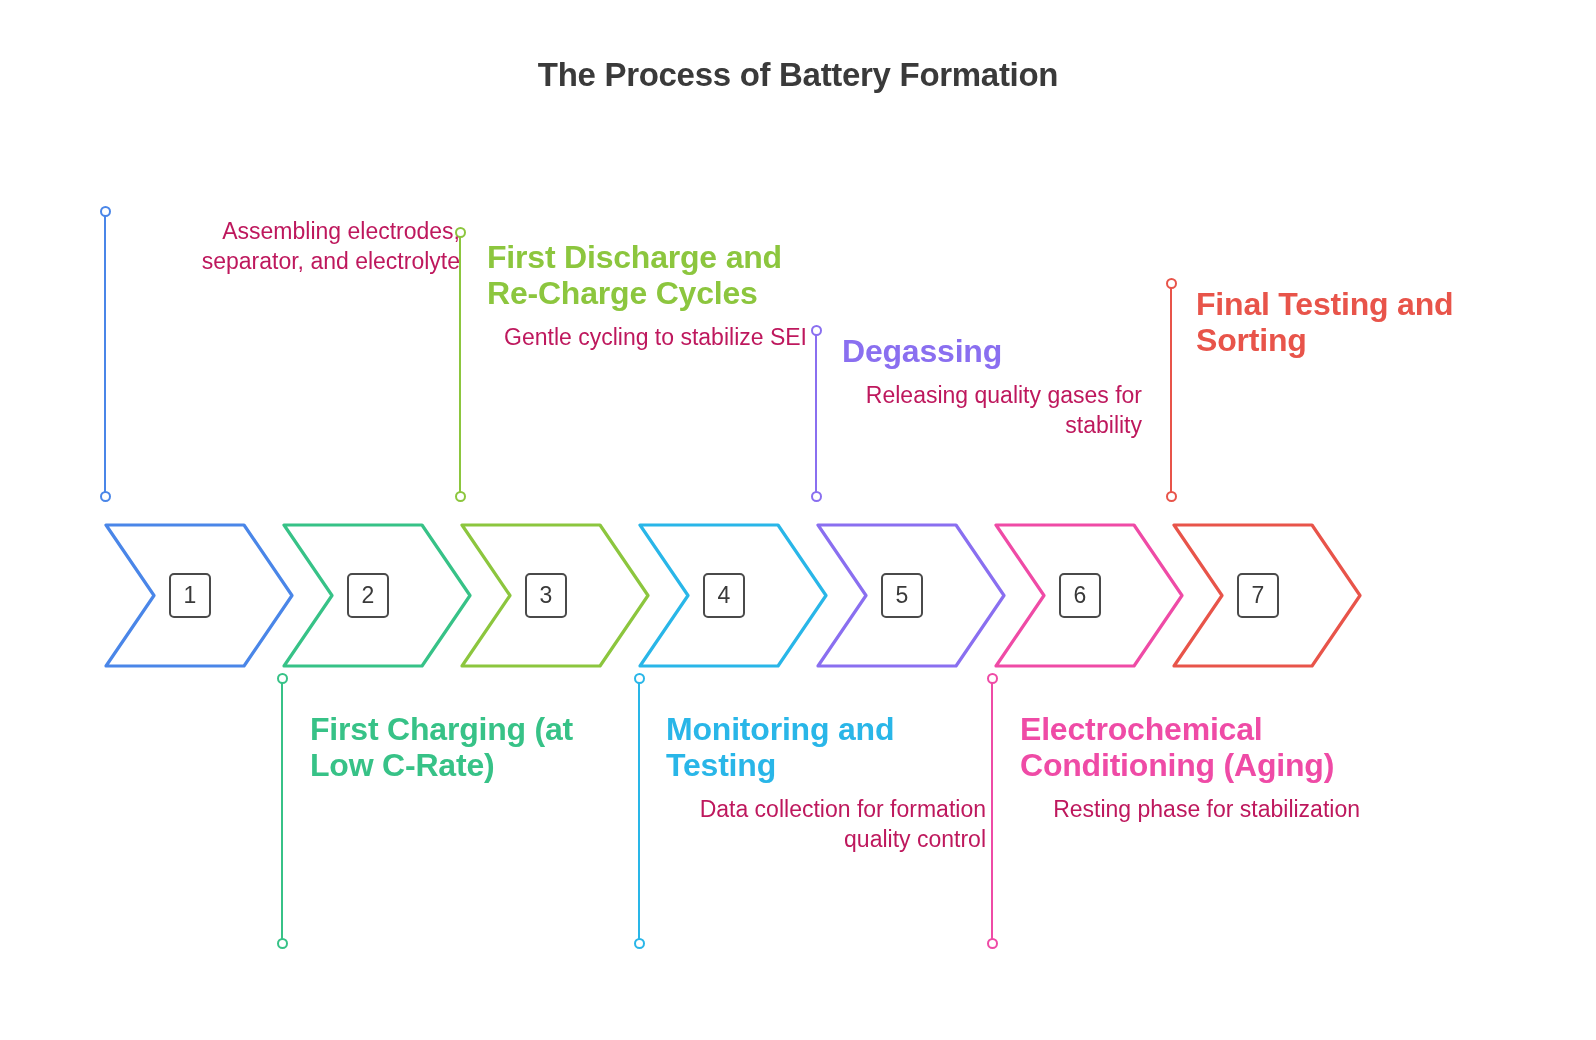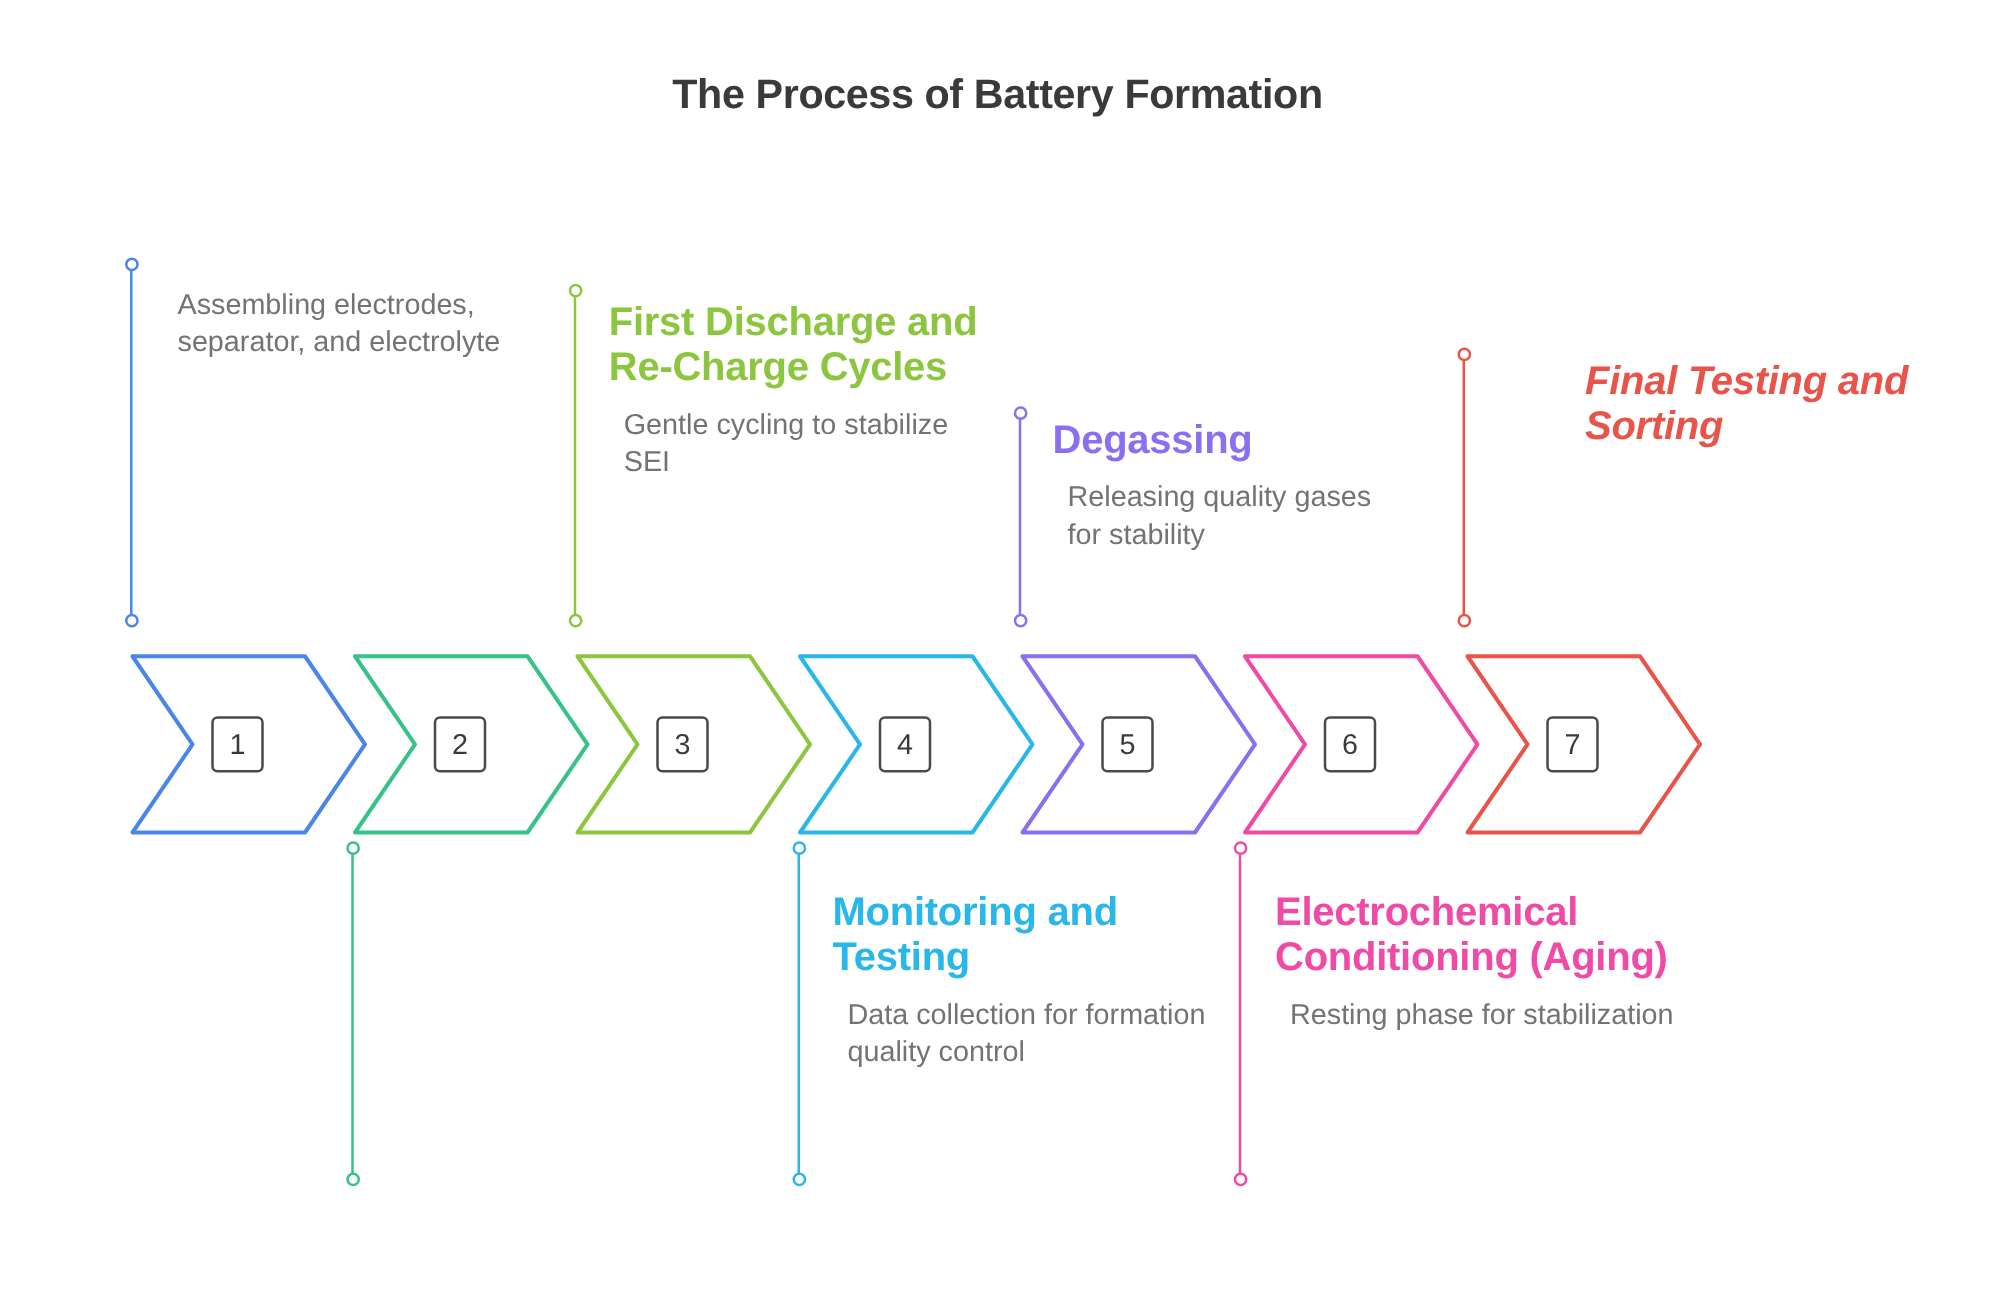--- a/index.html
+++ b/index.html
@@ -98,24 +98,25 @@
     position: absolute;
   }
   .block h3 {
     margin: 0 0 10px 0;
     font-size: 32px;
     font-weight: bold;
     line-height: 1.12;
     letter-spacing: -0.2px;
   }
   .block p {
-    margin: 12px;
+    margin: 0;
     font-size: 23px;
     line-height: 1.32;
-    color: #737373;
+    color: #be185d;
+    text-align: right;
   }
 </style>
 </head>
 <body>
 
 <div id="canvas">
 
   <div class="title">The Process of Battery Formation</div>
 
   <div id="connectors">
@@ -153,38 +154,39 @@
         <div class="line" style="background:#e8544a"></div>
         <div class="dot top"></div>
         <div class="dot bottom"></div>
       </div>
     </div>
   <div id="blocks">
       <div class="block" style="left: 130px; top: 216px; width: 330px;">
         <p>Assembling electrodes, separator, and electrolyte</p>
       </div>
       <div class="block" style="left: 310px; top: 712px; width: 330px;">
+        <h3 style="color: rgb(55, 194, 135);">First Charging (at Low C-Rate)</h3>
       </div>
       <div class="block" style="left: 487px; top: 240px; width: 320px;">
         <h3 style="color: rgb(140, 198, 62);">First Discharge and Re-Charge Cycles</h3>
         <p>Gentle cycling to stabilize SEI</p>
       </div>
       <div class="block" style="left: 666px; top: 712px; width: 320px;">
         <h3 style="color: rgb(41, 182, 232);">Monitoring and Testing</h3>
         <p>Data collection for formation quality control</p>
       </div>
       <div class="block" style="left: 842px; top: 334px; width: 300px;">
         <h3 style="color: rgb(138, 111, 240);">Degassing</h3>
         <p>Releasing quality gases for stability</p>
       </div>
       <div class="block" style="left: 1020px; top: 712px; width: 340px;">
         <h3 style="color: rgb(239, 75, 166);">Electrochemical Conditioning (Aging)</h3>
         <p>Resting phase for stabilization</p>
       </div>
-      <div class="block" style="left: 1268px; top: 287px; width: 300px; font-style: italic;">
+      <div class="block" style="left: 1196px; top: 287px; width: 300px;">
         <h3 style="color: rgb(232, 84, 74);">Final Testing and Sorting</h3>
       </div>
     </div>
 
   <div class="chevron-row" id="chevrons">
       <div class="chev" style="left: 0px;">
         <svg width="190" height="145" viewBox="0 0 190 145">
           <path d="M2,2 L140,2 L188,72.5 L140,143 L2,143 L50,72.5 Z" fill="none" stroke="#4a86e8" stroke-width="3.2" stroke-linejoin="round"></path>
         </svg>
         <div class="numbox">1</div>

